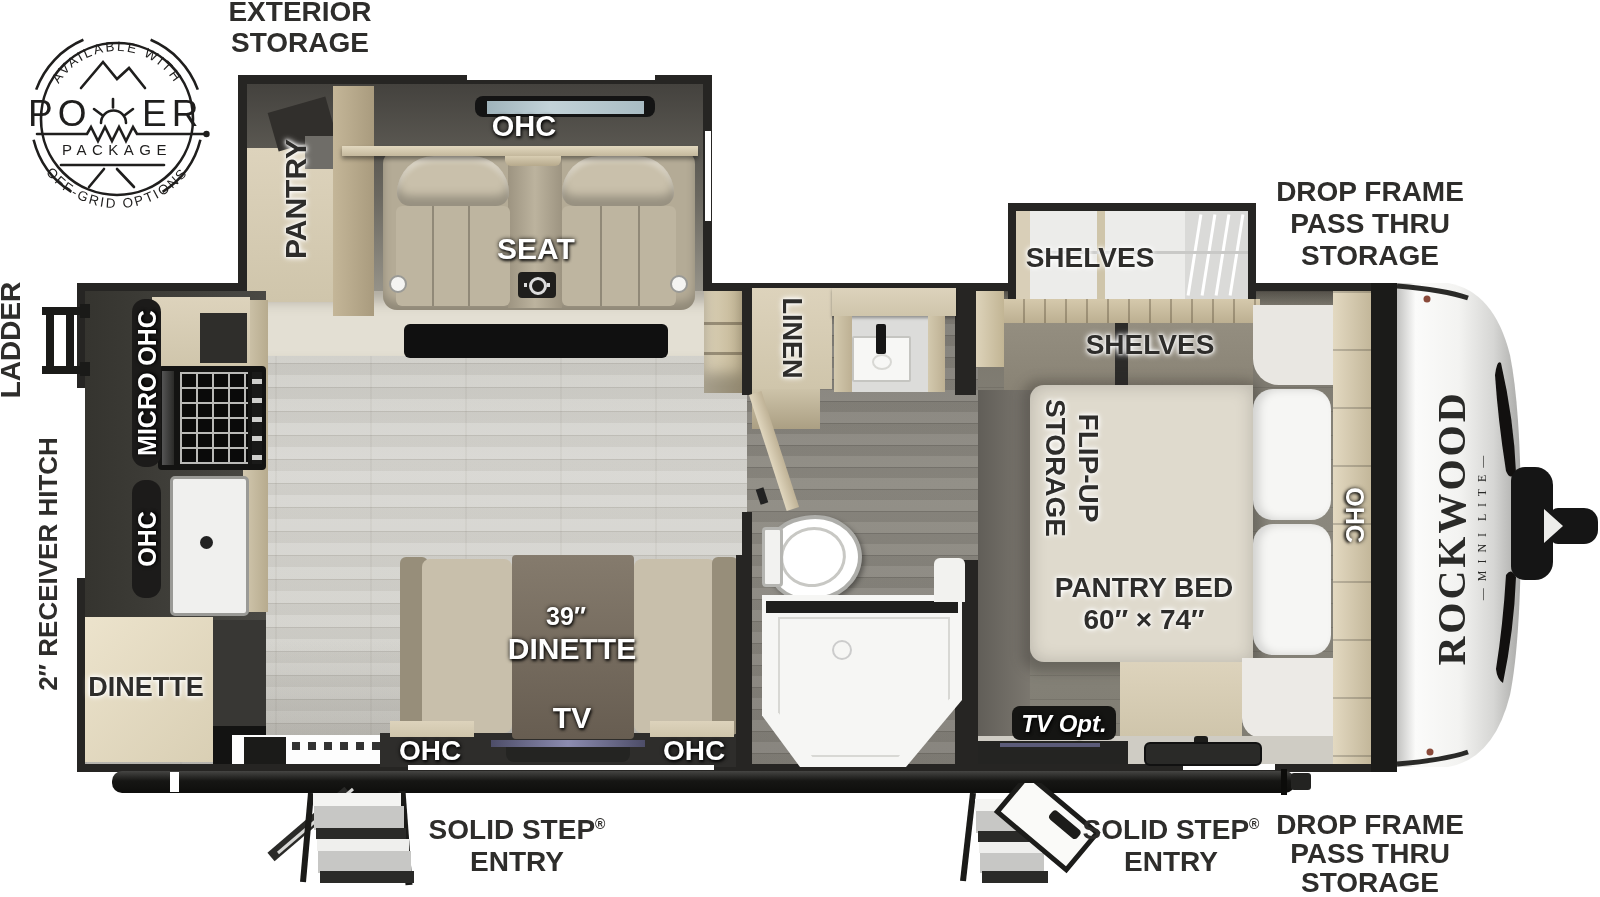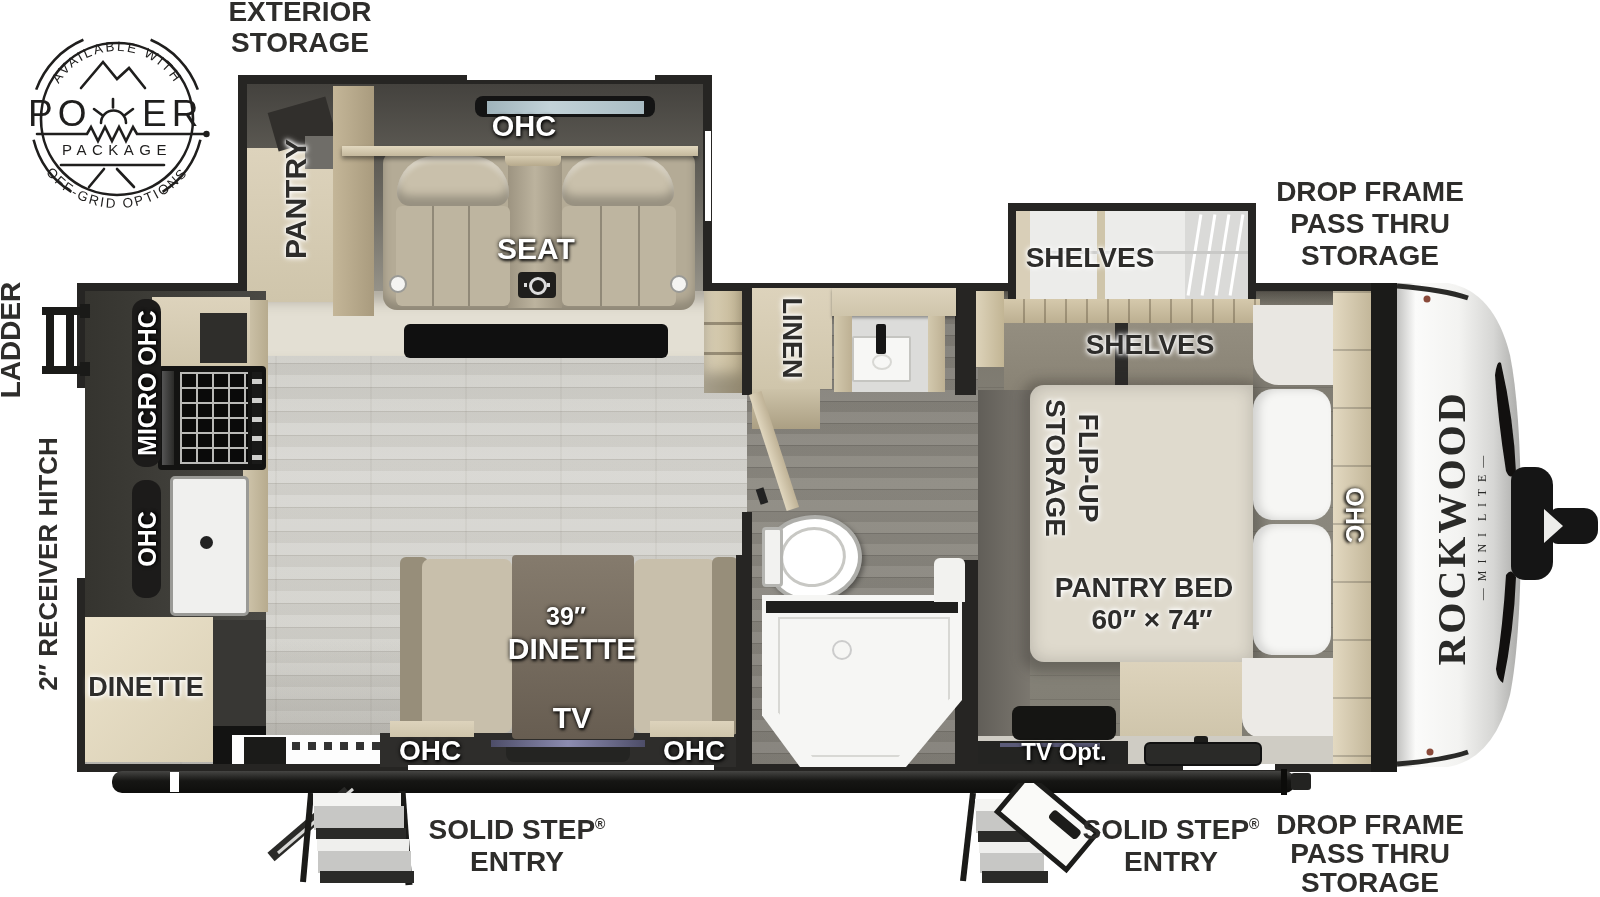--- a/index.html
+++ b/index.html
@@ -259,39 +259,39 @@
 
 <div class="abs" style="left:1030px;top:385px;width:223px;height:277px;background:#dfdacd;border-radius:14px 0 0 14px;box-shadow:inset 0 0 18px rgba(0,0,0,.18);"></div>
 
 <div class="abs" style="left:1253px;top:389px;width:78px;height:131px;background:#f6f6f4;border-radius:20px;box-shadow:inset 6px 0 10px rgba(0,0,0,.15);"></div>
 <div class="abs" style="left:1253px;top:524px;width:78px;height:131px;background:#f6f6f4;border-radius:20px;box-shadow:inset 6px 0 10px rgba(0,0,0,.15);"></div>
 
 <div class="lbl r90 glow" style="left:1072px;top:468px;font-size:28px;line-height:33px;">FLIP-UP<br>STORAGE</div>
 
 <div class="lbl ctr glow" style="left:1144px;top:588px;font-size:28px;">PANTRY BED</div>
 
-<div class="lbl ctr glow" style="left:1144px;top:620px;font-size:28px;margin-left:8px;">60″ × 74″</div>
+<div class="lbl ctr glow" style="left:1144px;top:620px;font-size:28px;">60″ × 74″</div>
 
 <div class="abs wood" style="left:1120px;top:662px;width:122px;height:75px;"></div>
 
 <div class="abs" style="left:1242px;top:658px;width:98px;height:80px;background:#eceae6;border-radius:0 0 0 20px;"></div>
 
 <div class="abs" style="left:1253px;top:305px;width:80px;height:80px;background:#e9e7e2;border-radius:0 0 0 26px;"></div>
 
 <div class="abs" style="left:978px;top:736px;width:393px;height:28px;background:#cfccc4;"></div>
 
 <div class="abs" style="left:978px;top:741px;width:150px;height:23px;background:#242422;"></div>
 <div class="abs" style="left:1000px;top:743px;width:100px;height:4px;background:#5b5b78;"></div>
 
 <div class="abs" style="left:1194px;top:736px;width:14px;height:9px;background:#1c1c1a;border-radius:3px;"></div>
 
 <div class="abs" style="left:1144px;top:742px;width:114px;height:20px;background:#2a2a28;border-radius:6px;border:2px solid #111;"></div>
 
 <div class="abs" style="left:1012px;top:706px;width:104px;height:34px;background:#151513;border-radius:8px;"></div>
-<div class="wlbl ctr" style="left:1064px;top:752px;font-size:24px;">TV Opt.</div>
+<div class="wlbl ctr" style="left:1064px;top:724px;font-size:24px;font-style:italic;">TV Opt.</div>
 
 <div class="abs" style="left:1333px;top:291px;width:38px;height:473px;
      background-image:repeating-linear-gradient(180deg,rgba(0,0,0,.18) 0 2px,transparent 2px 58px),linear-gradient(90deg,#e3d9c1,#c3b79a);"></div>
 
 <div class="wlbl r90" style="left:1354px;top:515px;font-size:25px;">OHC</div>
 
 <div class="abs" style="left:1371px;top:283px;width:26px;height:489px;background:#1b1b19;"></div>
 
 <svg class="abs" style="left:1390px;top:275px;" width="210" height="510" viewBox="0 0 210 510">
   <defs>

